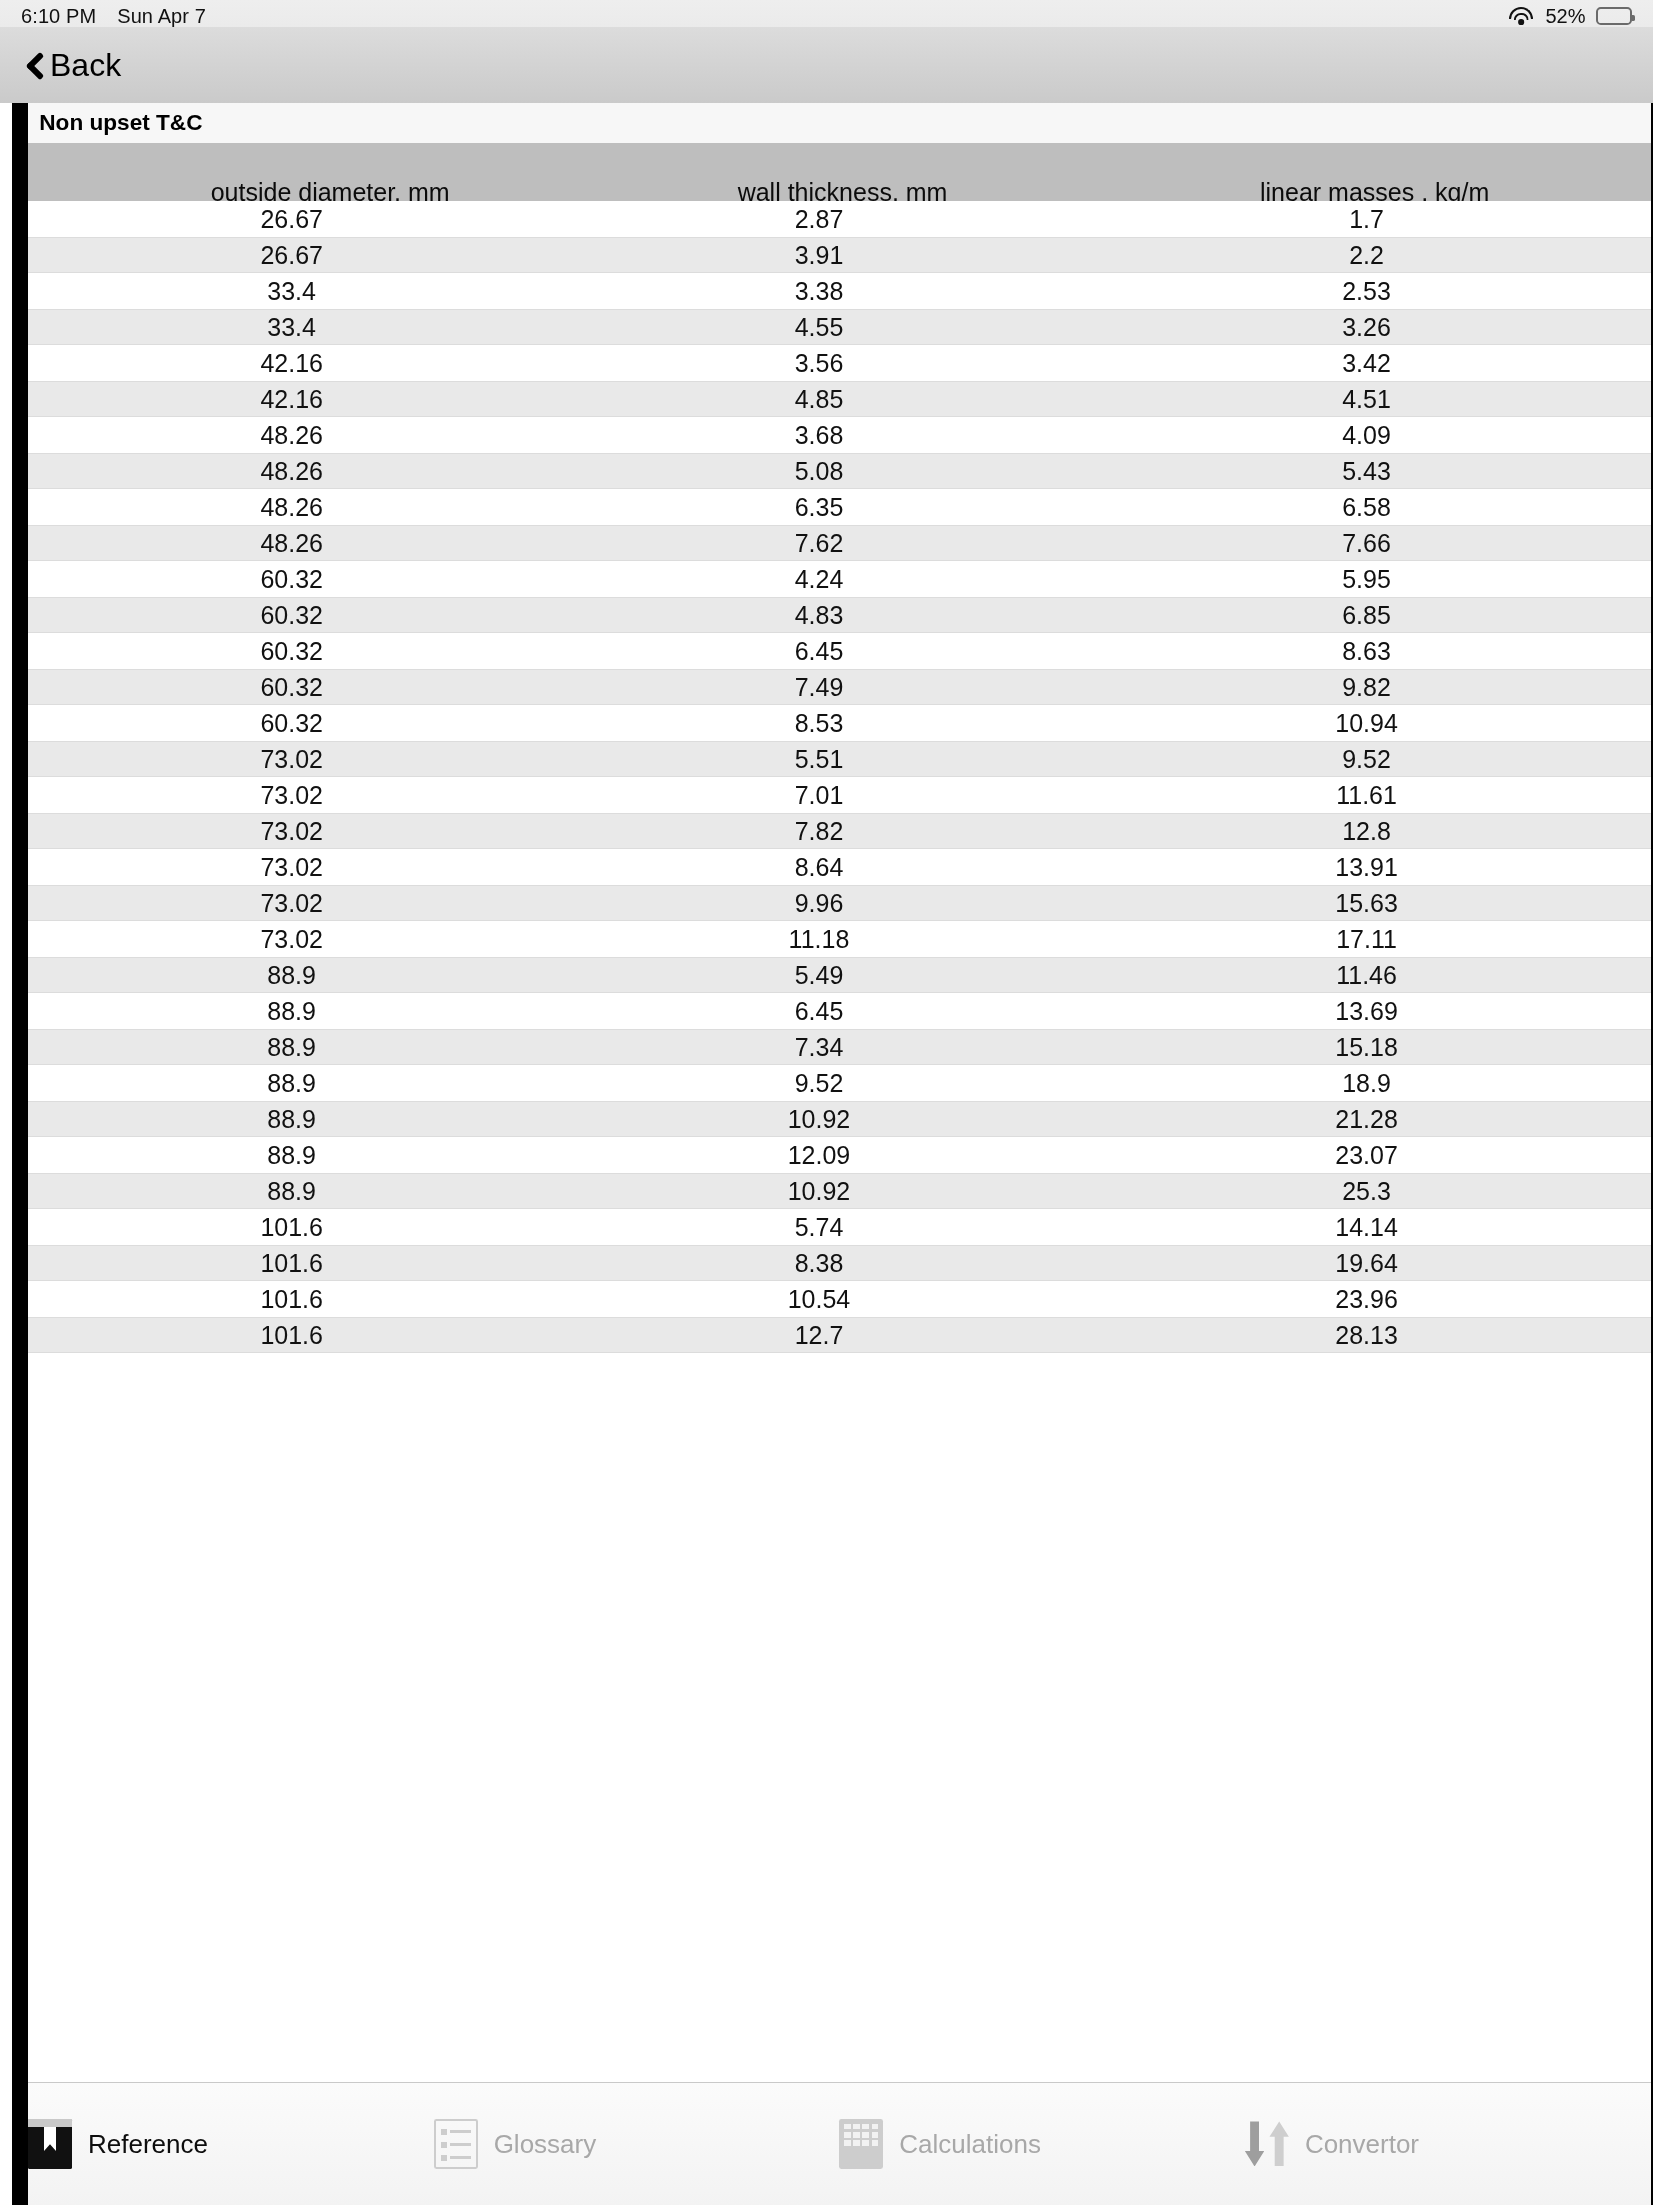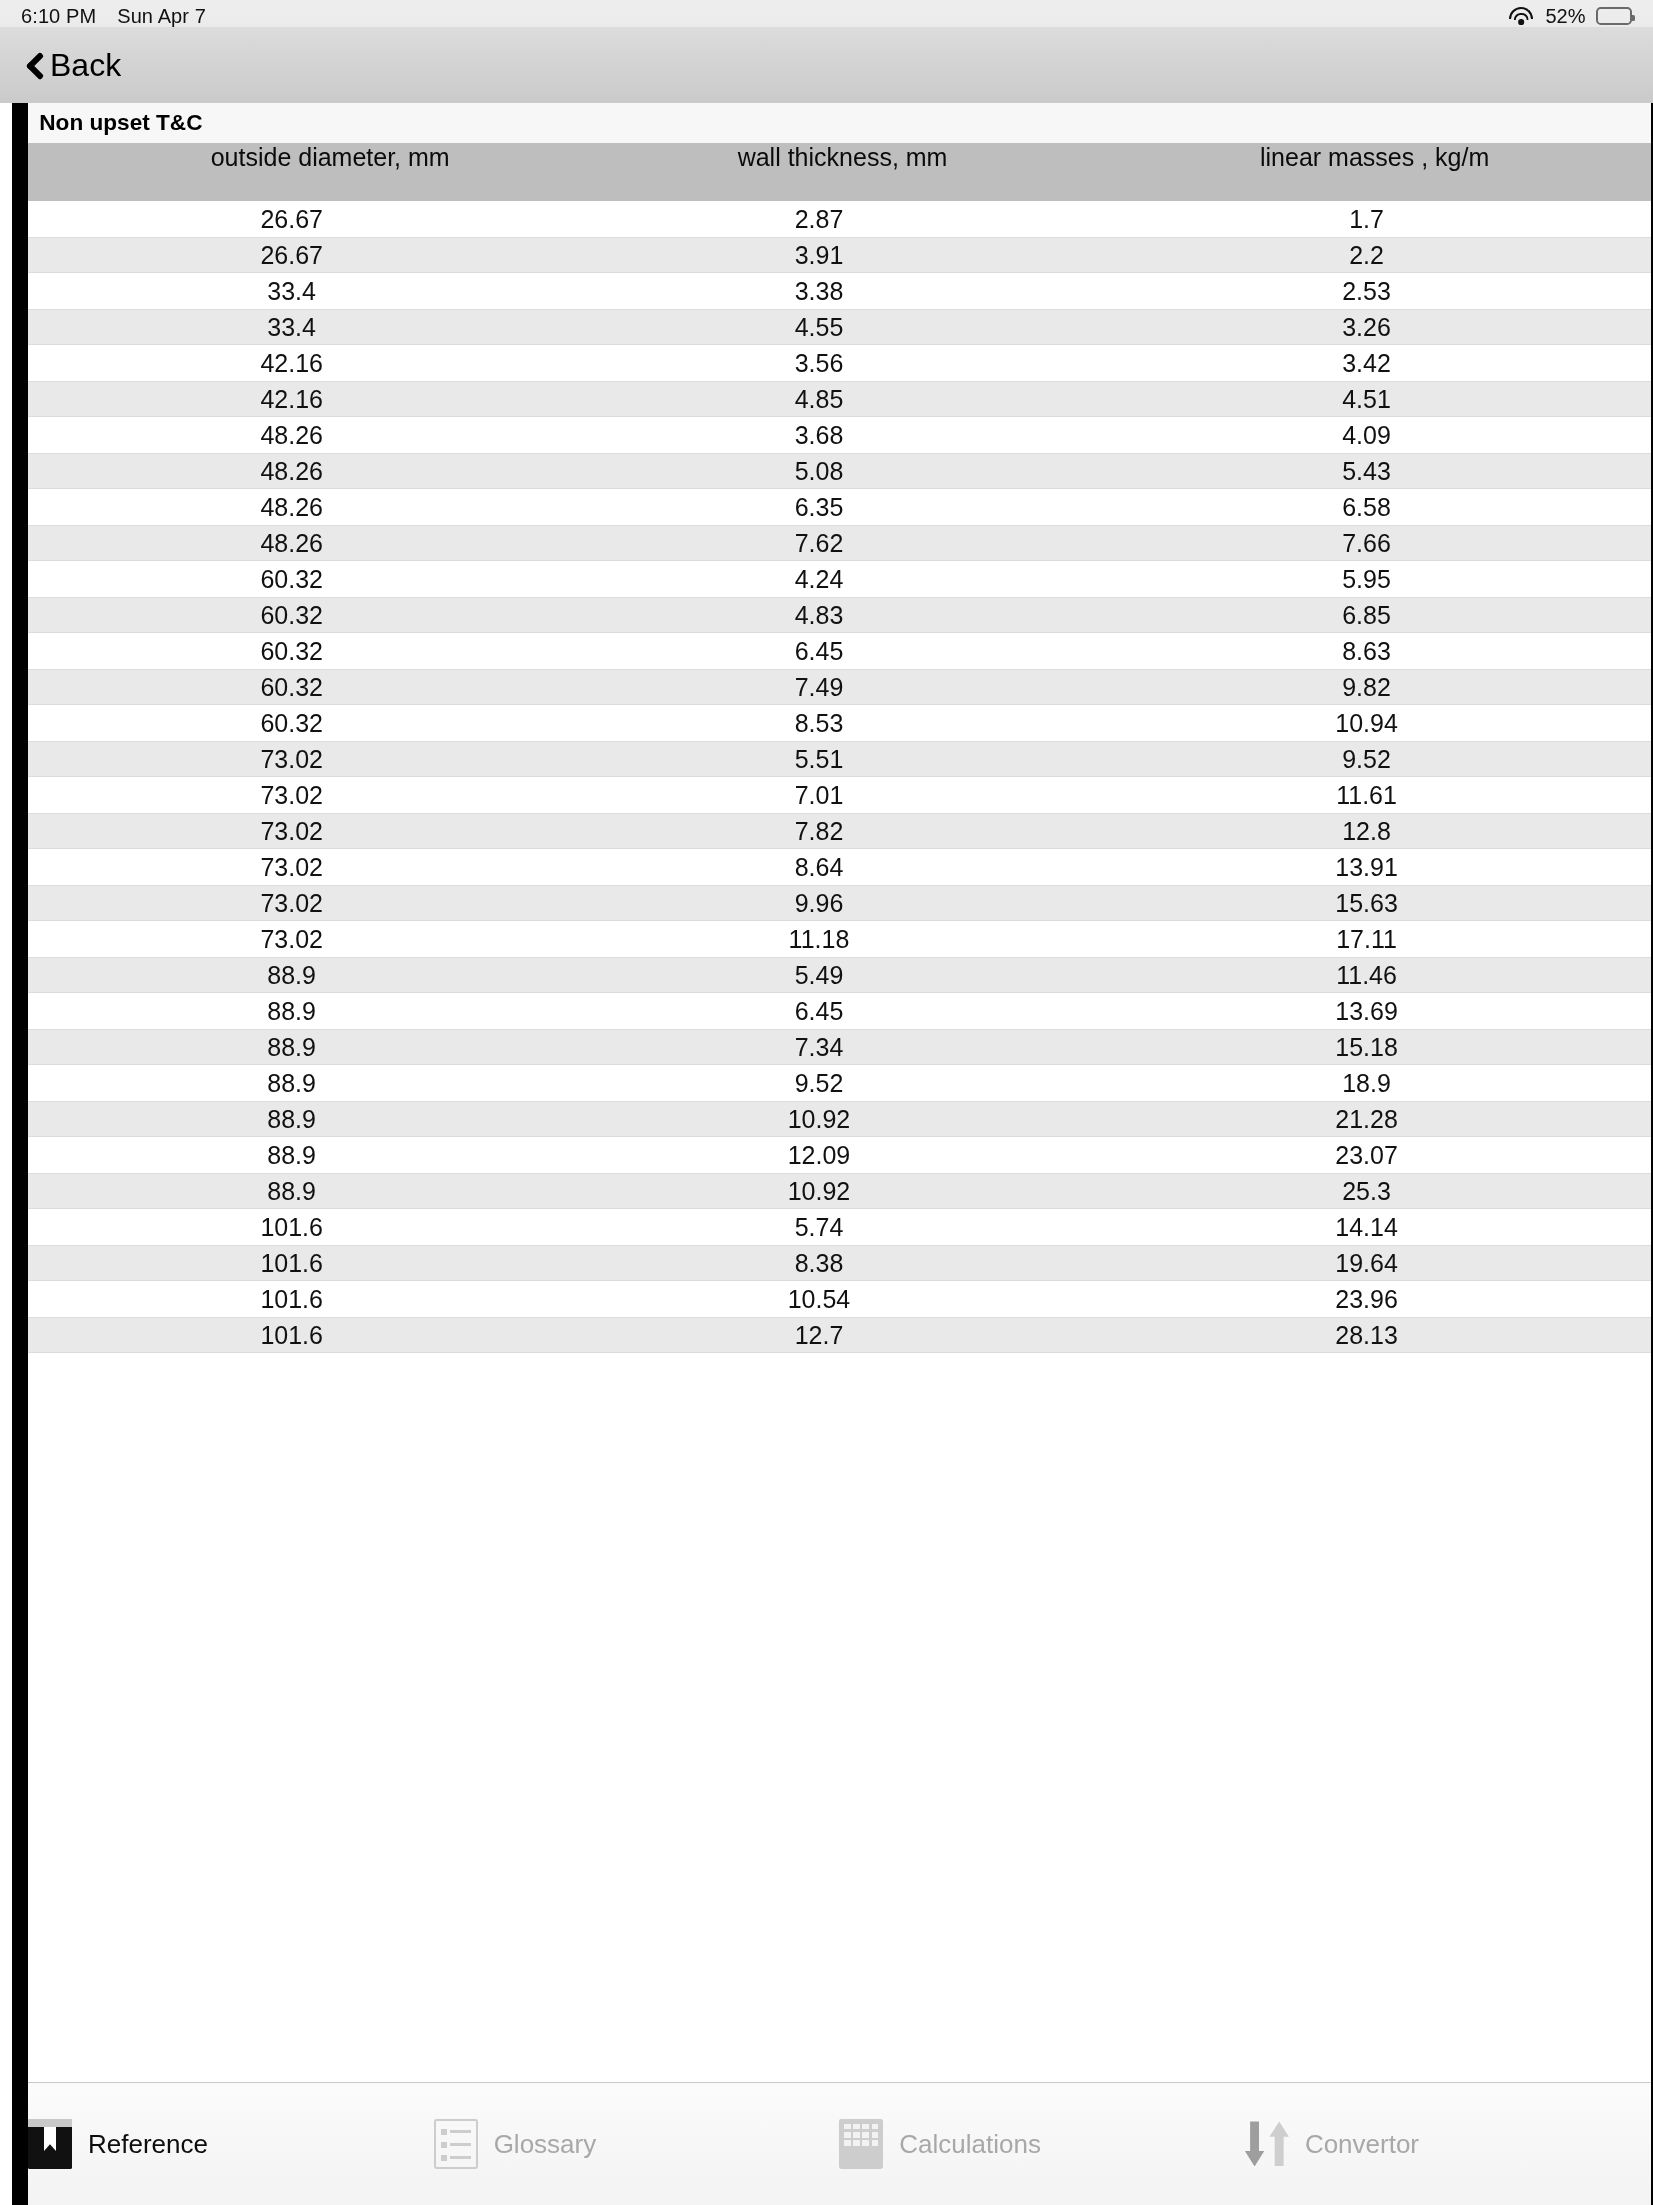--- a/index.html
+++ b/index.html
@@ -57,21 +57,21 @@
   .content{
     position:absolute; top:0; left:16px; right:14.5px; bottom:0;
     background:#fff; overflow:hidden;
   }
 
   .section-title{
     height:40px; background:#f7f7f7; display:flex; align-items:center;
     padding-left:11.3px; font-size:22.6px; color:#000; font-weight:600;
   }
   .thead{
-    height:64px; background:#bebebe; display:flex; align-items:flex-start;padding-left:46px;
+    height:64px; background:#bebebe; display:flex; align-items:flex-end;padding-left:46px;
   }
   .thead .cell{ font-size:25px; color:#0b0b0b; }
 
   .tbody{ position:absolute; top:98px; left:0; right:0; bottom:123px; overflow:hidden; }
   .row{ height:36px; display:flex; align-items:center; }
   .row.odd { background:#ffffff; }
   .row.even{ background:#e9e9e9; border-top:0.8px solid #dcdcdc; border-bottom:0.8px solid #dcdcdc; }
   .row .cell{ font-size:25px; color:#111; }
 
   .cell{ text-align:center; }

